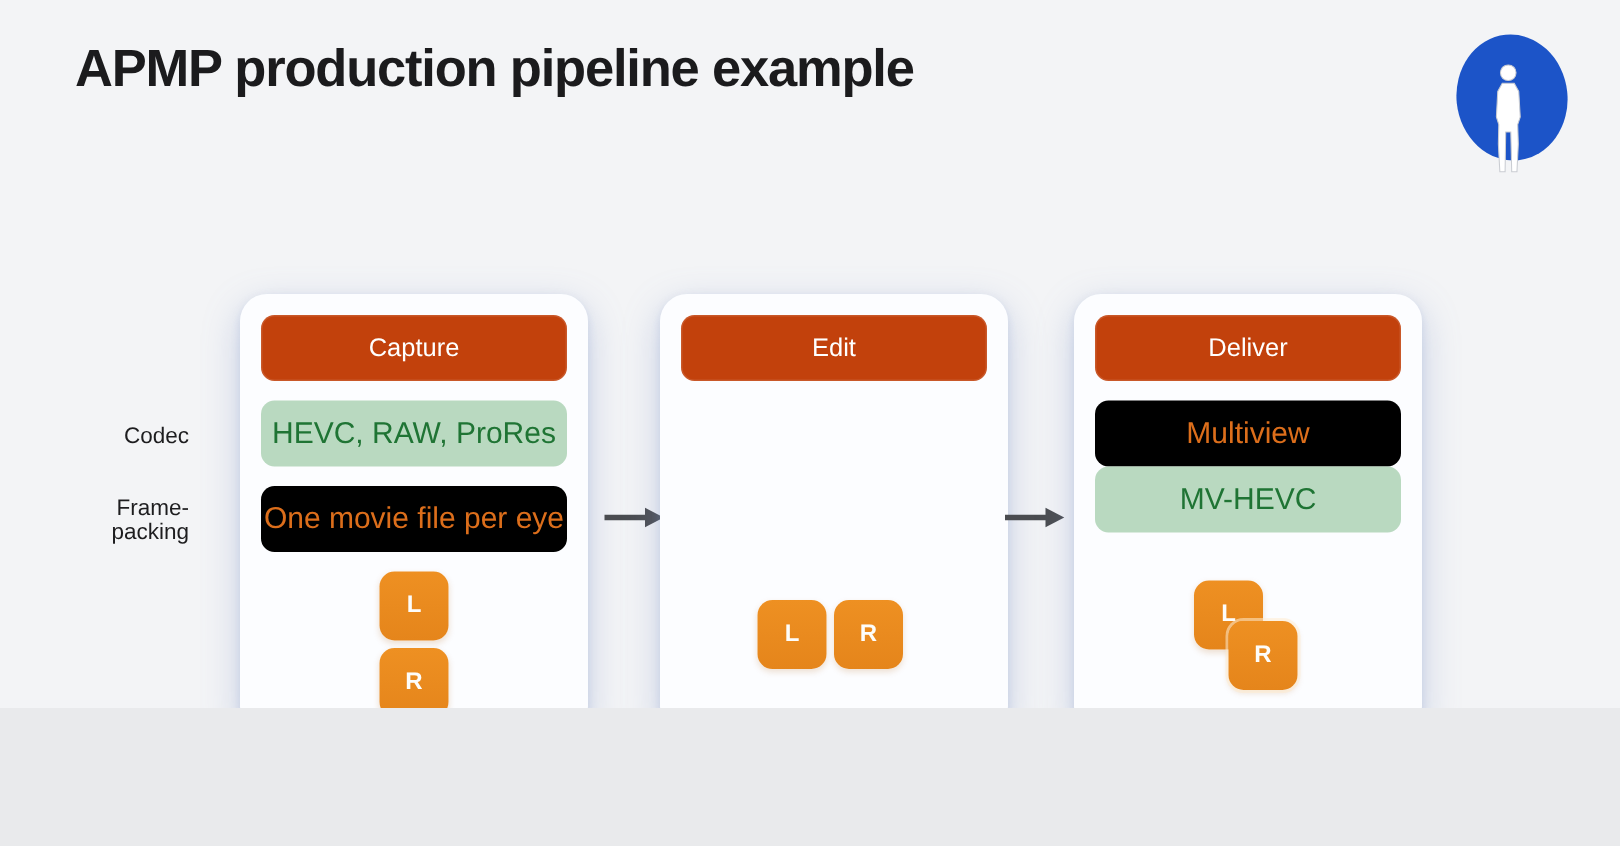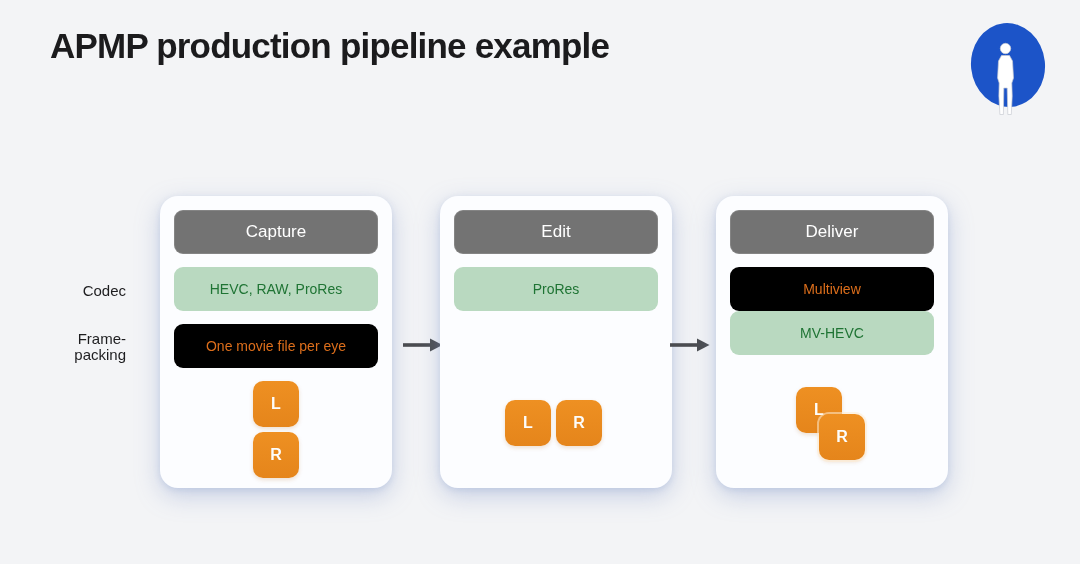--- a/index.html
+++ b/index.html
@@ -1,21 +1,21 @@
 <!DOCTYPE html>
 <html><head>
 <meta charset="utf-8">
 <style>
   * { margin:0; padding:0; box-sizing:border-box; }
   html,body { background:#e9eaec; }
   body { font-family:"Liberation Sans","DejaVu Sans",sans-serif; }
 
   .slide {
     position:relative;
-    width:1080px; height:564px;
+    width:1080px; height:472px;
     background:#f3f4f6;
     overflow:hidden;
   }
 
   
   .title {
     position:absolute; left:50px; top:26px;
     font-size:35px; font-weight:700; color:#1b1b1d;
     letter-spacing:-0.8px;
   }
@@ -43,30 +43,30 @@
     border-radius:18px;
     box-shadow:0 8px 24px rgba(125,148,200,0.38), 0 2px 6px rgba(125,148,200,0.22);
     padding:14px;
   }
   .card.c0 { left:160px; }
   .card.c1 { left:440px; }
   .card.c2 { left:716px; }
 
   .stage-header {
     height:44px; border-radius:9px;
-    background:#737373;
+    background:#c2410c;
     color:#ffffff; font-size:17px; font-weight:500;
     display:flex; align-items:center; justify-content:center;
     margin-bottom:13px;
     box-shadow:inset 0 0 0 1px rgba(255,255,255,0.12);
   }
   .row-box {
     height:44px; border-radius:9px;
     display:flex; align-items:center; justify-content:center;
-    font-size:14px; margin-bottom:13px;
+    font-size:20px; margin-bottom:13px;
   }
   .row-box.codec { background:#b9d9c0; color:#1f7434; }
   .row-box.packing { background:#000000; color:#dc6e1b; margin-bottom:0; }
 
   .eye {
     position:absolute;
     width:46px; height:46px;
     border-radius:10px;
     background:linear-gradient(180deg,#ee9022,#e5851b);
     color:#fdfdfb; font-size:16px; font-weight:700;
@@ -138,21 +138,20 @@
 
   <div class="arrow a0">
     <svg width="41" height="16" viewBox="0 0 41 16">
       <line x1="1" y1="8" x2="30" y2="8" stroke="#4a4c50" stroke-width="3.6"></line>
       <polygon points="28,1.5 40.5,8 28,14.5" fill="#4a4c50"></polygon>
     </svg>
   </div>
 
   <div class="card c1">
     <div class="stage-header">Edit</div>
-    <div class="row-box codec">ProRes</div>
     <div class="eye l">L</div>
     <div class="eye r">R</div>
   </div>
 
   <div class="arrow a1">
     <svg width="41" height="16" viewBox="0 0 41 16">
       <line x1="1" y1="8" x2="30" y2="8" stroke="#4a4c50" stroke-width="3.6"></line>
       <polygon points="28,1.5 40.5,8 28,14.5" fill="#4a4c50"></polygon>
     </svg>
   </div>

